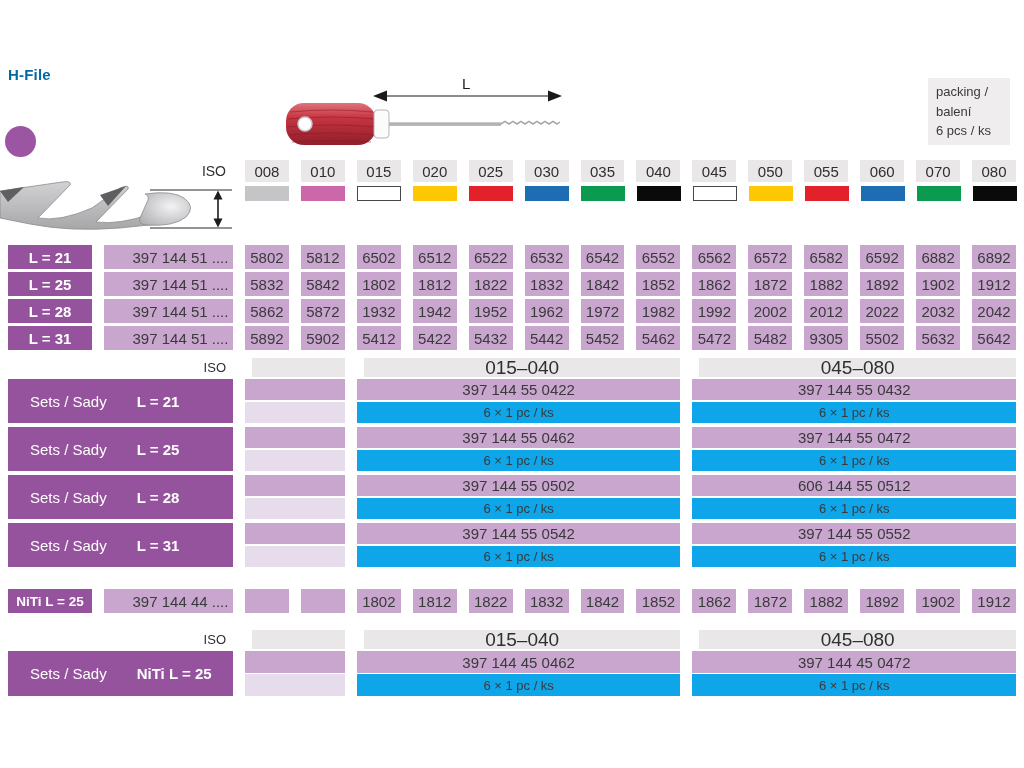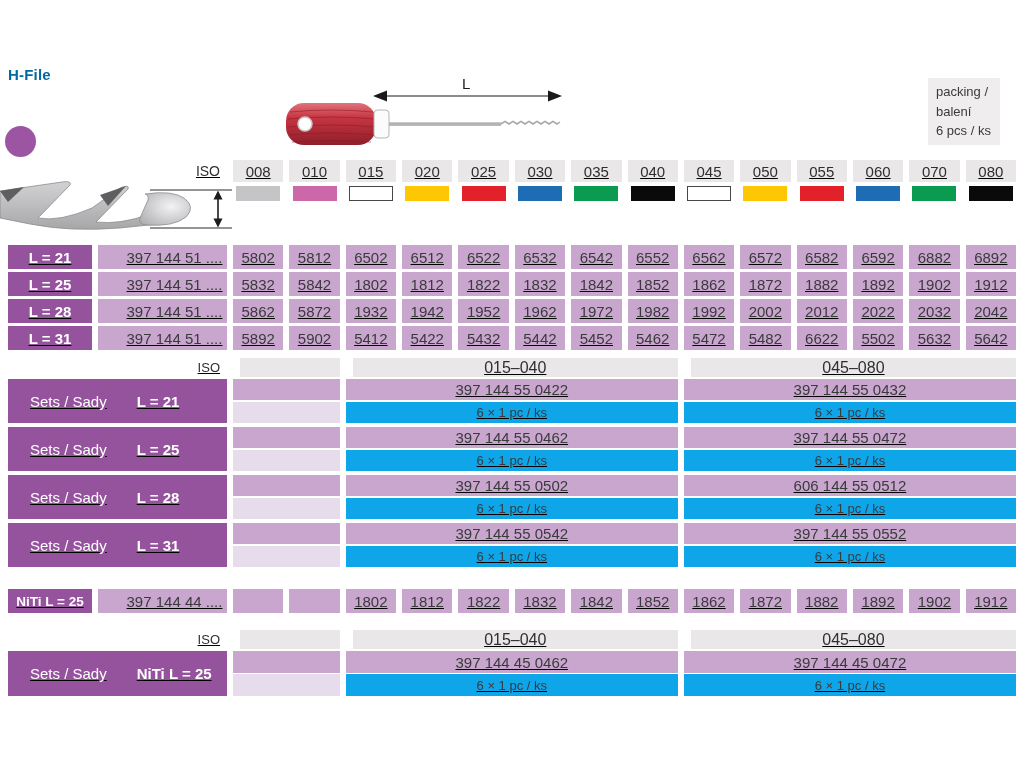--- a/index.html
+++ b/index.html
@@ -8,24 +8,24 @@
   .canvas { position:absolute; left:0; top:0; width:1024px; height:768px; background:#fff; }
 
   .abs { position:absolute; left:8px; }
 
   .title { position:absolute; left:8px; top:66px; font-size:15px; font-weight:bold; color:#0369a1; letter-spacing:.2px; }
   .bullet { position:absolute; left:5px; top:126px; width:31px; height:31px; border-radius:50%; background:#9c55a3; }
 
   .blade-svg { position:absolute; left:0; top:178px; }
   .handle-svg { position:absolute; left:278px; top:74px; }
 
-  .packing { position:absolute; left:928px; top:78px; width:72px; background:#efedee; padding:4px 8px;
+  .packing { position:absolute; left:928px; top:78px; width:82px; background:#efedee; padding:4px 8px;
              font-size:13px; line-height:1.5; color:#3a3a3c; }
 
-  .grid14 { display:grid; grid-template-columns:84px 129px repeat(14, 1fr); column-gap:6px; width:1008px;text-decoration:underline; }
+  .grid14 { display:grid; grid-template-columns:84px 129px repeat(14, 1fr); column-gap:12px; width:1008px; }
 
   #iso-header { top:160px; grid-auto-rows:22px; }
   .iso-label { grid-column:1/3; text-align:right; padding-right:7px; font-size:14px; color:#2f2f31;
                display:flex; align-items:center; justify-content:flex-end; }
   .iso-cell { background:#e9e7e8; color:#2f2f31; font-size:15px; display:flex; align-items:center; justify-content:center; }
 
   #swatch-row { top:186px; grid-auto-rows:15px; }
   .swatch-spacer { grid-column:1/3; }
   .swatch-wrap { display:flex; align-items:center; justify-content:center; }
   .swatch { width:44px; height:15px; }
@@ -39,21 +39,21 @@
   .label-cell { background:#96539d; color:#fff; font-weight:bold; font-size:15px; }
   .niti-label { font-size:13.5px; white-space:nowrap; }
   .prefix-cell { background:#c9a6ce; color:#3a3a3c; font-size:15px;padding-left:24px; }
   .code-cell { background:#c9a6ce; color:#3a3a3c; font-size:15px; }
 
   .sets-iso { grid-auto-rows:19px; }
   #sets-iso { top:358px; }
   #niti-iso { top:630px; }
   .sets-iso-label { grid-column:1/3; display:flex; align-items:center; justify-content:flex-end;
                     padding-right:7px; font-size:13px; color:#2f2f31; }
-  .range-cell { background:#e9e7e8; color:#2f2f31; font-size:16px; display:flex; align-items:center; justify-content:center;margin-left:7px; }
+  .range-cell { background:#e9e7e8; color:#2f2f31; font-size:19px; display:flex; align-items:center; justify-content:center;margin-left:7px; }
   .gap-cell { grid-column:3/5; }
   .range1 { grid-column:5/11; }
   .range2 { grid-column:11/17; }
 
   #sets-rows { top:379px; display:flex; flex-direction:column; gap:4px; }
   #niti-sets { top:651px; display:flex; flex-direction:column; }
   .set-row { grid-template-rows:21px 21px; row-gap:2px; }
   #niti-sets .set-row { grid-template-rows:22px 22px; row-gap:1px; }
   .set-label { grid-column:1/3; grid-row:1/3; background:#96539d; color:#fff;
                display:flex; align-items:center; padding-left:22px; gap:30px; font-size:15px; }
@@ -242,21 +242,21 @@
       <div class="cell code-cell">5892</div>
       <div class="cell code-cell">5902</div>
       <div class="cell code-cell">5412</div>
       <div class="cell code-cell">5422</div>
       <div class="cell code-cell">5432</div>
       <div class="cell code-cell">5442</div>
       <div class="cell code-cell">5452</div>
       <div class="cell code-cell">5462</div>
       <div class="cell code-cell">5472</div>
       <div class="cell code-cell">5482</div>
-      <div class="cell code-cell">6622</div>
+      <div class="cell code-cell">9305</div>
       <div class="cell code-cell">5502</div>
       <div class="cell code-cell">5632</div>
       <div class="cell code-cell">5642</div>
     </div>
 
   <div id="sets-iso" class="abs grid14 sets-iso">
       <div class="sets-iso-label">ISO</div>
       <div class="range-cell gap-cell"></div>
       <div class="range-cell range1">015–040</div>
       <div class="range-cell range2">045–080</div>

